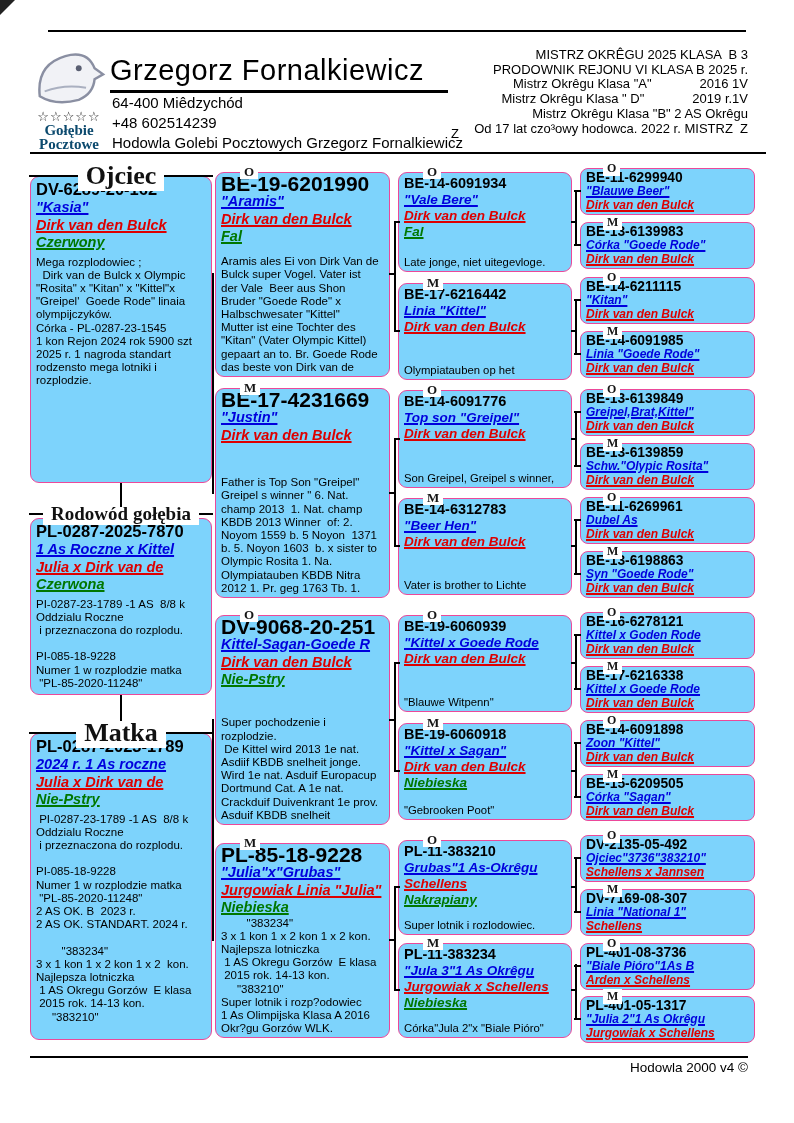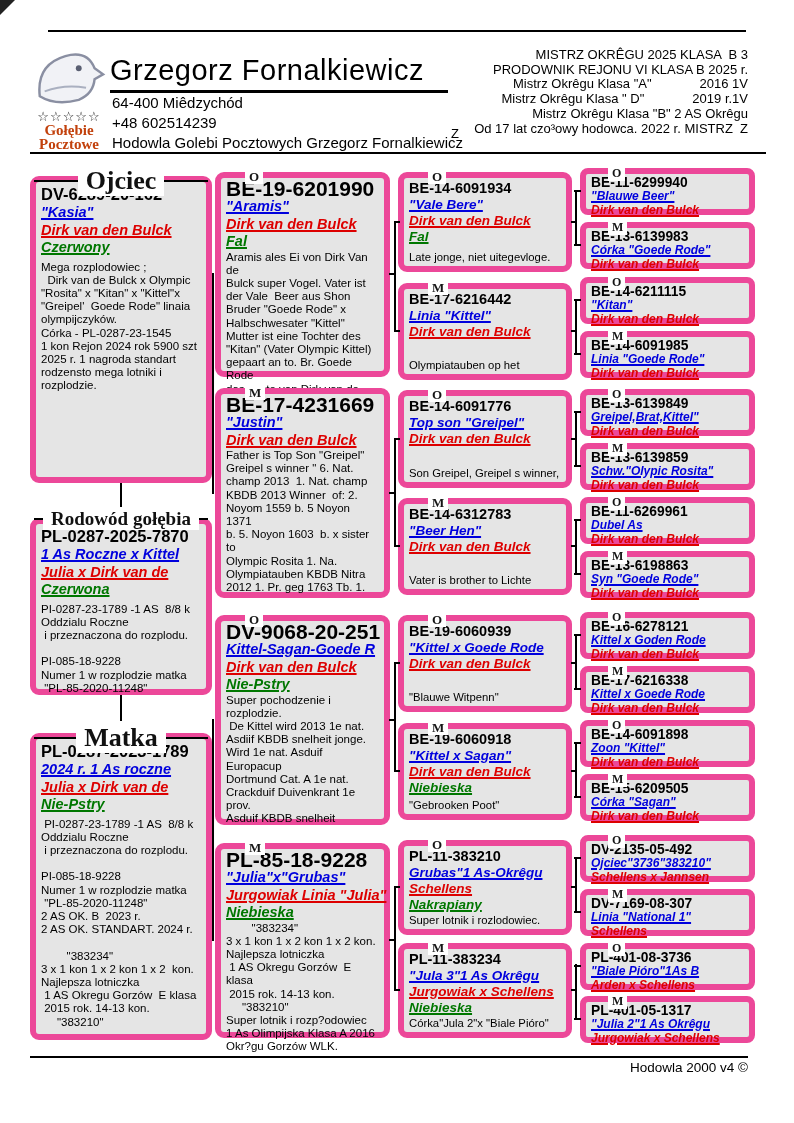--- a/index.html
+++ b/index.html
@@ -8,27 +8,27 @@
   .hline{position:absolute;background:#000;height:2px;}
   .vline{position:absolute;background:#000;width:2px;}
   .corner{position:absolute;left:0;top:0;width:15px;height:15px;background:#222;
           clip-path:polygon(0 0,100% 0,0 100%);}
   
   .owner-name{position:absolute;left:110px;top:54px;font-size:29px;font-weight:normal;letter-spacing:.5px;white-space:nowrap;}
   .name-rule{position:absolute;left:110px;top:90px;width:338px;height:3px;background:#000;}
   .addr{position:absolute;left:112px;font-size:15px;line-height:18px;white-space:nowrap;}
   .logo{position:absolute;left:28px;top:50px;width:82px;text-align:center;}
   .stars{font-size:13px;letter-spacing:1px;color:#222;line-height:13px;}
-  .logotxt{font-family:"Liberation Serif",serif;font-size:15px;font-weight:bold;color:#c2410c;line-height:14px;}
+  .logotxt{font-family:"Liberation Serif",serif;font-size:15px;font-weight:bold;color:#0c4a6e;line-height:14px;}
   .ach{position:absolute;left:408px;top:48px;width:340px;font-size:13px;line-height:14.7px;}
   .ach-row{display:flex;justify-content:flex-end;gap:48px;white-space:pre;}
   .ach-row span:empty{display:none;}
   .strayz{position:absolute;left:451px;top:126px;font-size:13px;}
   
-  .pbox{position:absolute;background:#e5e5e5;border:6px solid #ec4899;border-radius:9px;
+  .pbox{position:absolute;background:#7dd3fc;border:1px solid #ec4899;border-radius:9px;
         padding:2px 5px;box-sizing:border-box;display:flex;flex-direction:column;}
   .tag{position:absolute;top:-9px;left:24px;background:#fff;padding:0 4px;
        font-family:"Liberation Serif",serif;font-weight:bold;font-size:13px;color:#151515;line-height:15px;}
   .sect{position:absolute;top:-16px;left:-2px;right:-2px;display:flex;align-items:center;
         font-family:"Liberation Serif",serif;font-weight:bold;color:#111;}
   .sect::before,.sect::after{content:"";flex:1;height:2px;background:#000;}
   .sect>span{padding:0 8px;background:#fff;white-space:nowrap;}
   .sect.big{font-size:26px;}
   .sect.midt{font-size:19px;}
   .ring{font-weight:bold;font-size:21px;line-height:18px;white-space:nowrap;}

